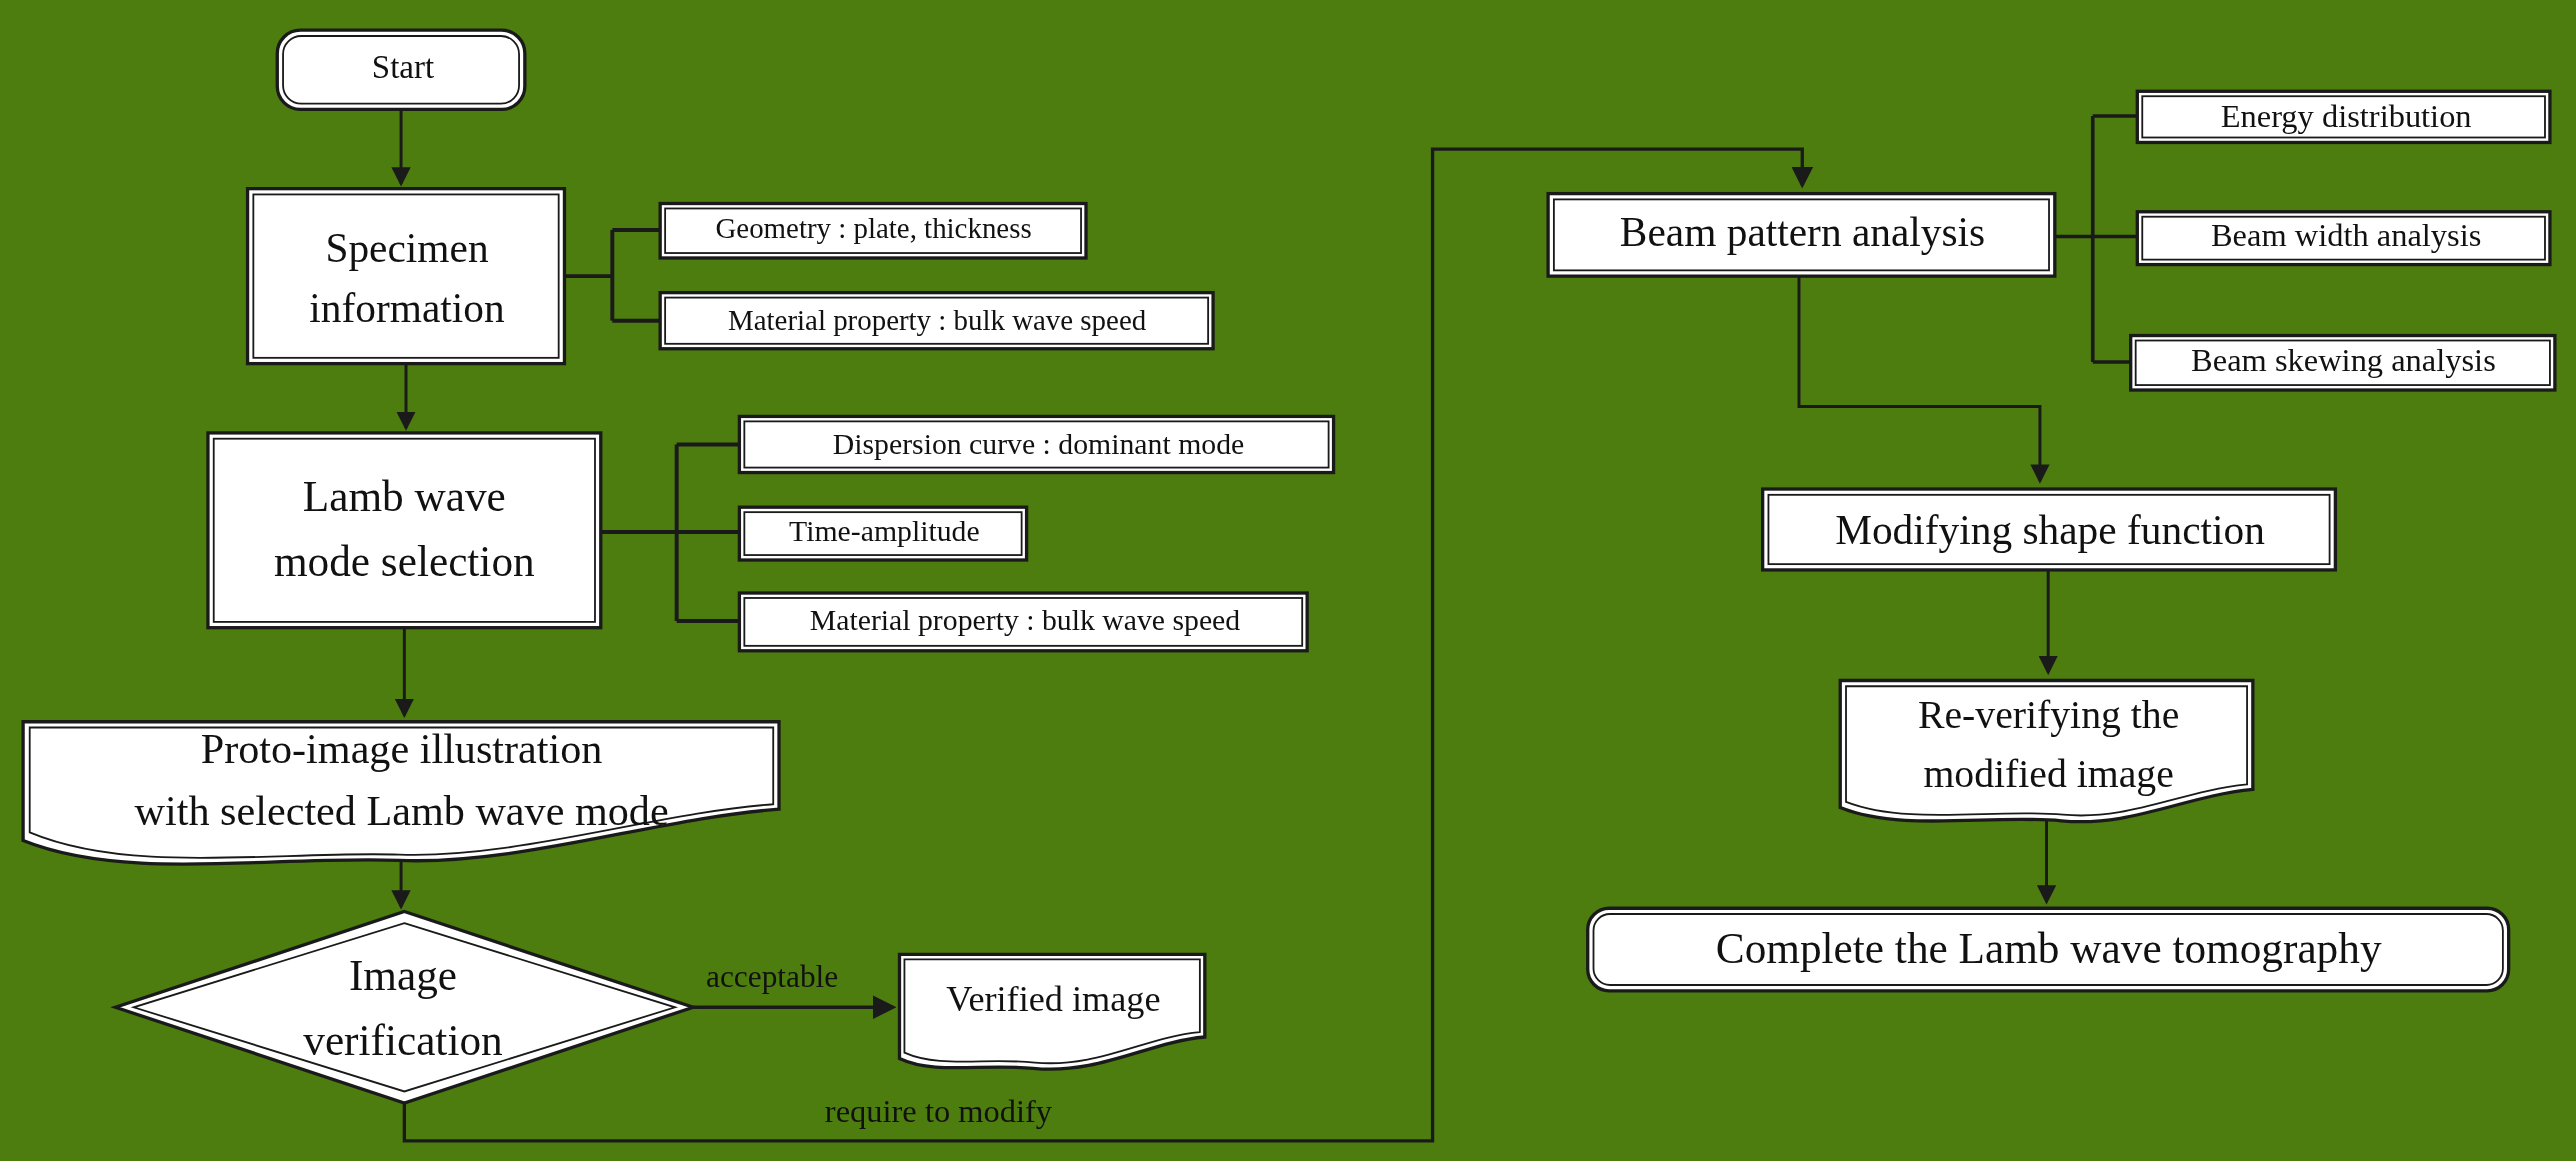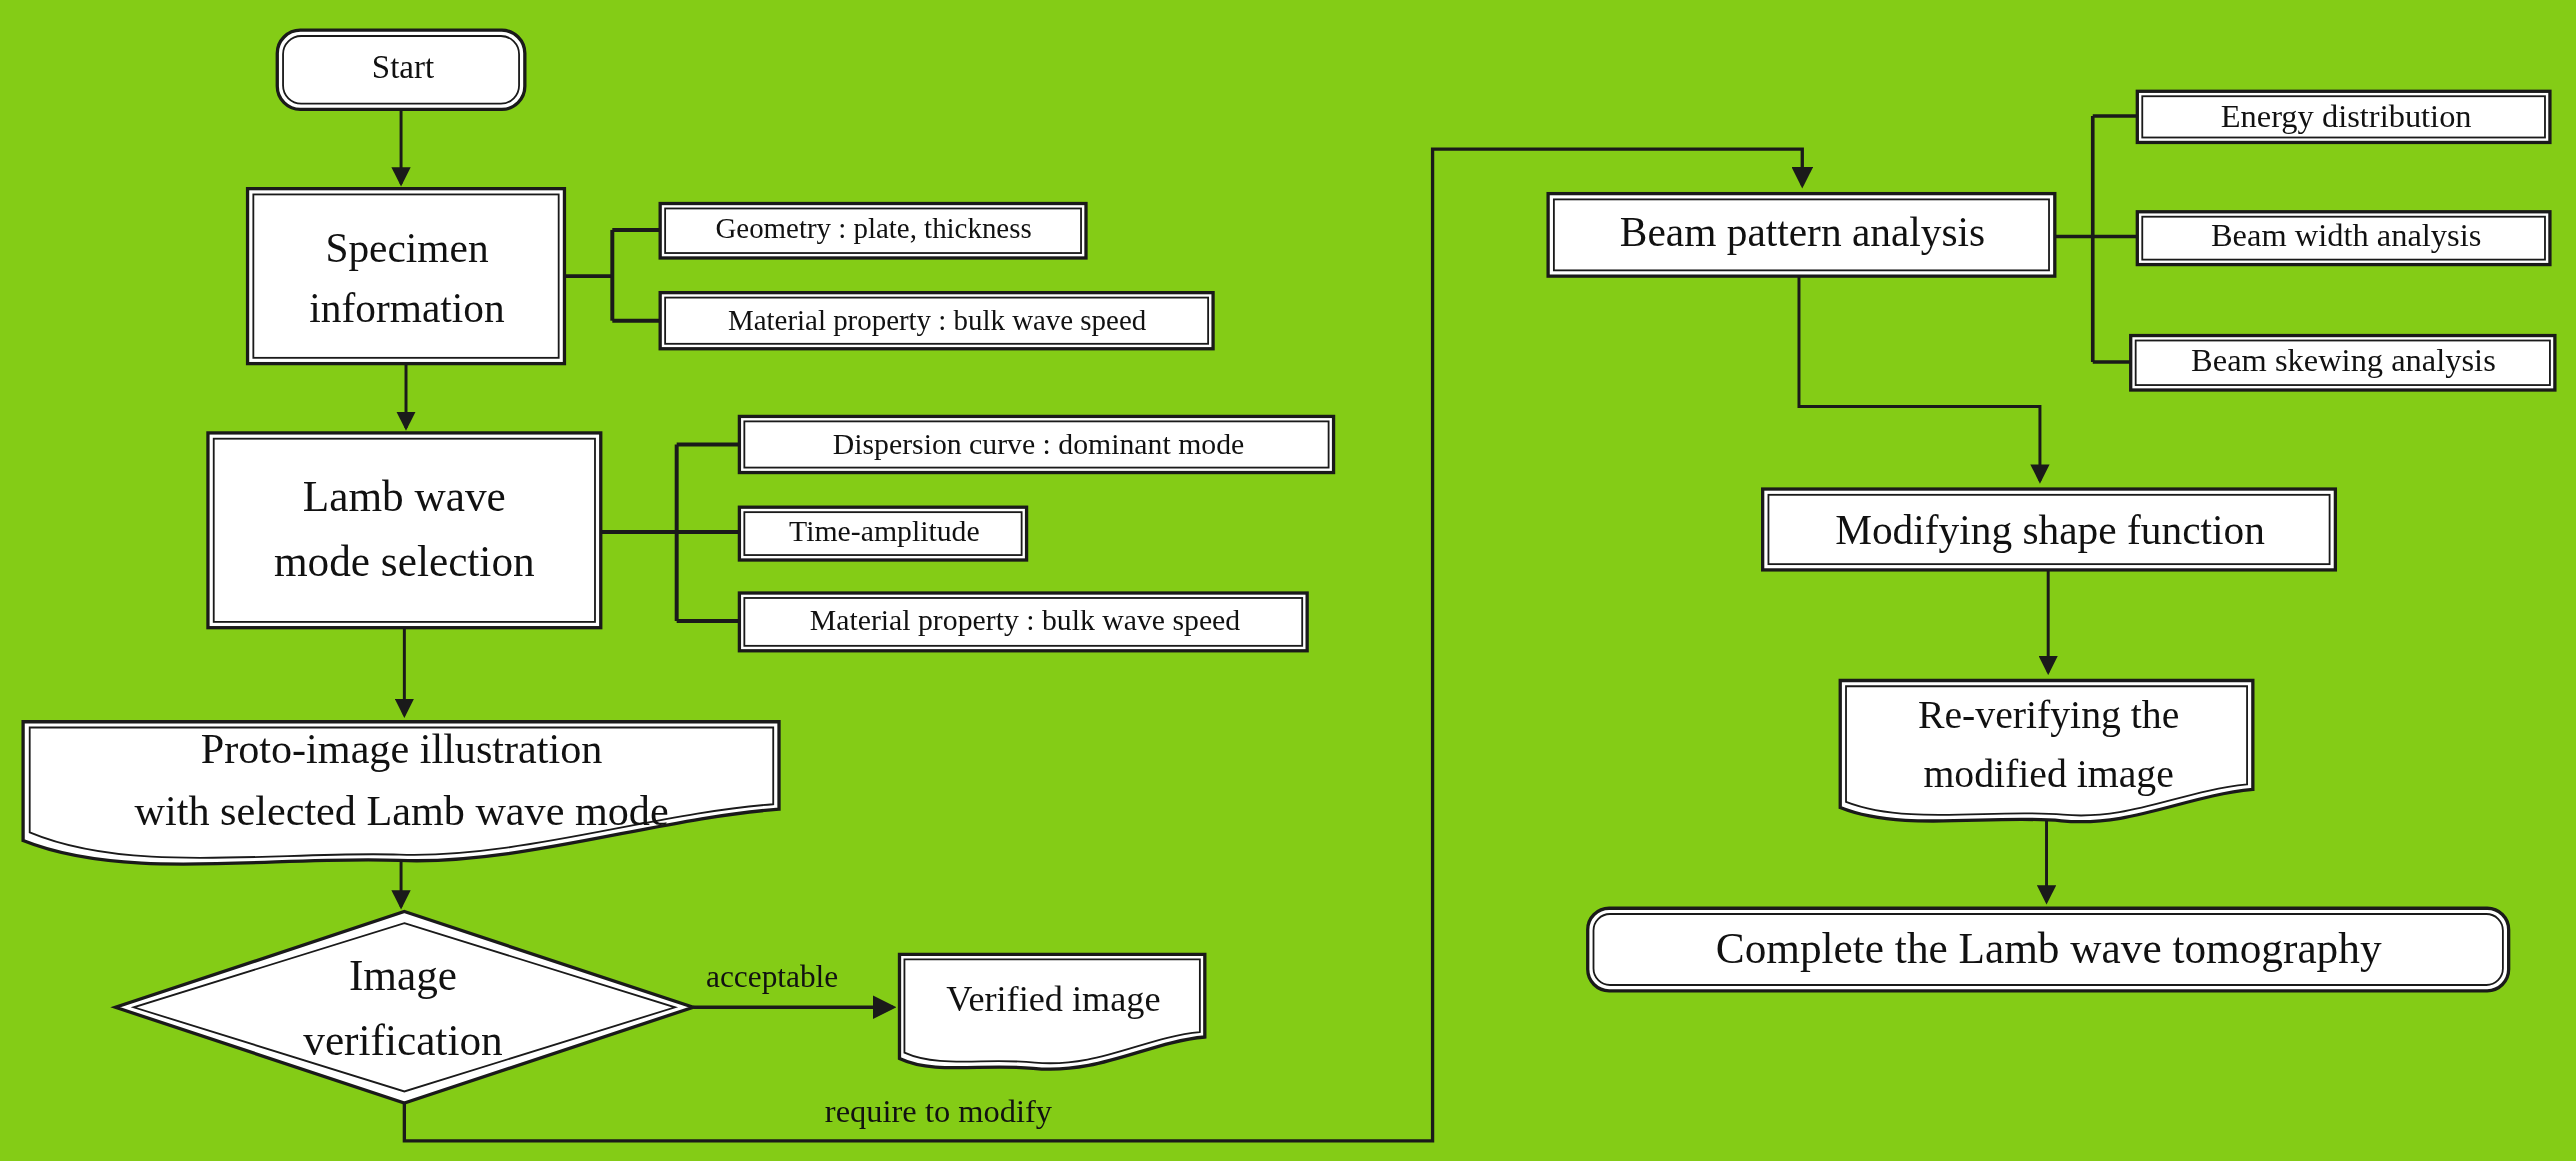--- a/index.html
+++ b/index.html
@@ -1,20 +1,20 @@
 <!DOCTYPE html>
 <html style="font-size:9.8px"><head>
 <meta charset="utf-8">
 <style>
   html, body { margin: 0; padding: 0; background: #ffffff; }
   #viewport {
     position: relative;
     width: 2576px; height: 1161px;
     overflow: hidden;
-    background: #84cc16;
+    background: #4d7c0f;
   }
   #stage {
     position: absolute; left: 0; top: 0;
     width: 952px; height: 430px;
     transform: scale(2.7045);
     transform-origin: 0 0;
     font-family: "Liberation Serif", "DejaVu Serif", serif;
     color: #111111;
   }
   #flow-svg { position: absolute; left: 0; top: 0; width: 952px; height: 430px; }

